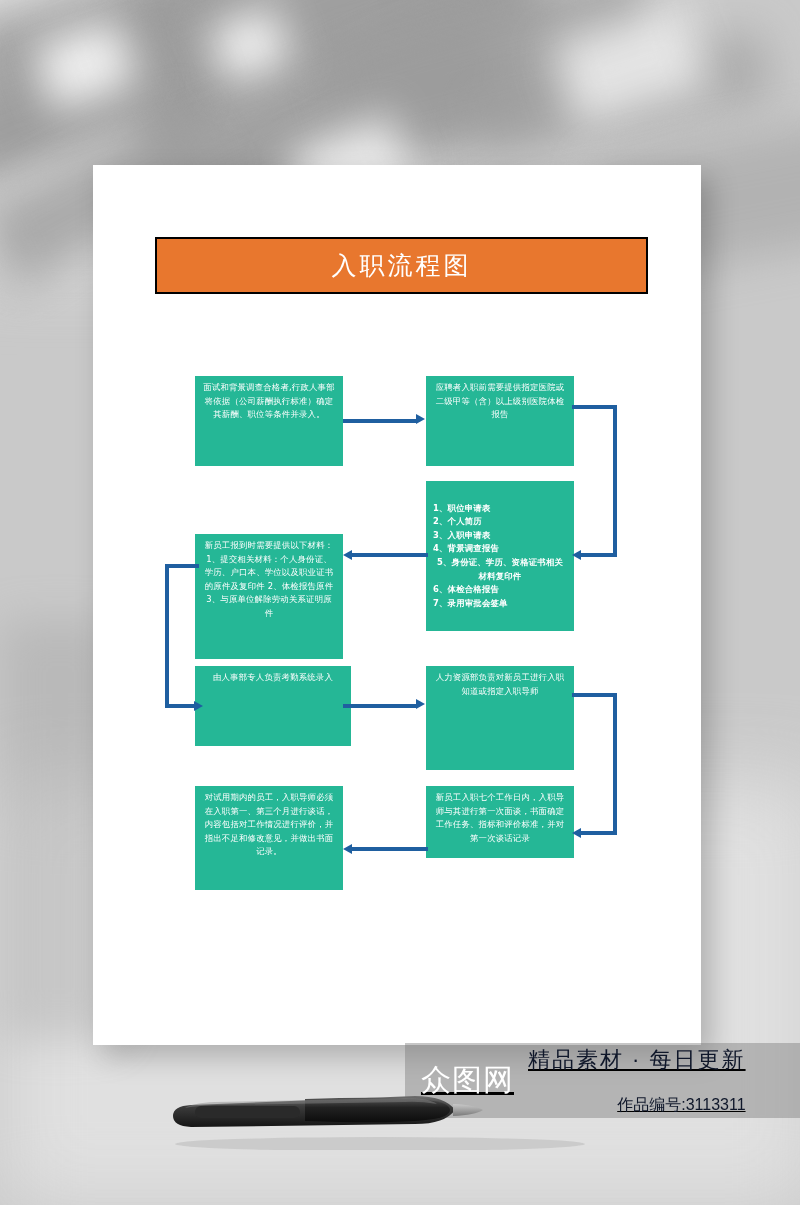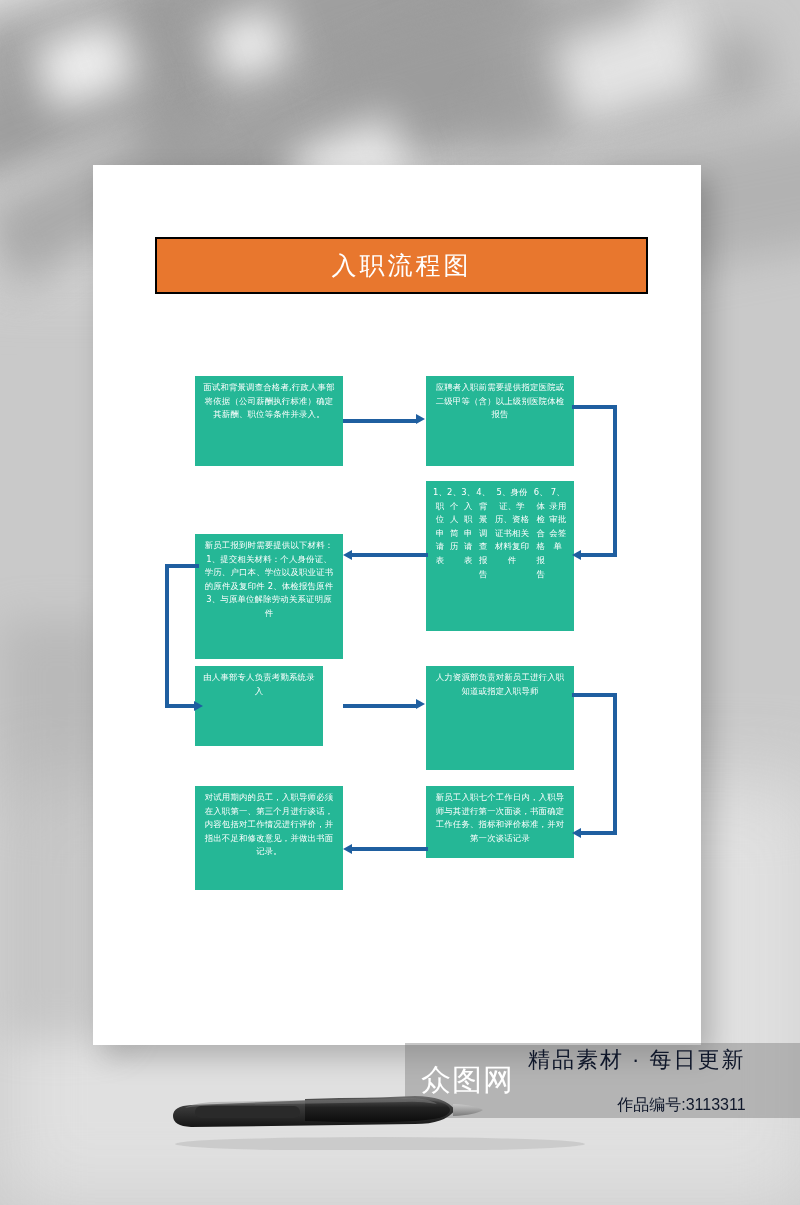--- a/index.html
+++ b/index.html
@@ -42,21 +42,21 @@
   .conn{position:absolute;background:#1f5fa0;}
   .ahead{position:absolute;width:0;height:0;}
   .ahead.right{border-top:5px solid transparent;border-bottom:5px solid transparent;border-left:9px solid #1f5fa0;}
   .ahead.left{border-top:5px solid transparent;border-bottom:5px solid transparent;border-right:9px solid #1f5fa0;}
   
   #watermark{
     position:absolute;left:405px;top:1043px;width:395px;height:75px;
     background:rgba(120,120,120,.42);
     display:flex;align-items:center;
   }
-  #wm-inner{display:flex;align-items:center;padding-left:14px;width:100%;box-sizing:border-box;}
+  #wm-inner{display:flex;align-items:center;padding-left:14px;width:100%;box-sizing:border-box;text-decoration:underline;}
   #wm-logo{
     color:#fff;font-size:30px;letter-spacing:1px;border:2px solid transparent;
     font-family:"DejaVu Sans","Liberation Sans",sans-serif;white-space:nowrap;
   }
   #wm-right{margin-left:12px;color:#0f172a;}
   #wm-title{font-size:22px;letter-spacing:2px;white-space:nowrap;}
   #wm-code{font-size:16px;text-align:right;margin-top:20px;white-space:nowrap;}
   
   #pen{position:absolute;left:165px;top:1090px;width:430px;height:60px;}
 </style>
@@ -95,39 +95,39 @@
     <span>应聘者入职前需要提供指定医院或二级甲等（含）以上级别医院体检报告</span>
   </div>
 
   <div class="conn" style="left:250px;top:254px;width:74px;height:4px;"></div>
   <div class="ahead right" style="left:323px;top:249px;"></div>
 
   <div class="fbox" style="left:102px;top:341px;width:148px;height:125px;margin-top:28px;">
     <span>新员工报到时需要提供以下材料：1、提交相关材料：个人身份证、学历、户口本、学位以及职业证书的原件及复印件 2、体检报告原件 3、与原单位解除劳动关系证明原件</span>
   </div>
 
-  <div class="fbox" style="left:333px;top:316px;width:148px;height:150px;flex-direction:row;justify-content:center;">
+  <div class="fbox" style="left:333px;top:316px;width:148px;height:150px;flex-direction:column;justify-content:center;font-weight:bold;">
     <span>1、职位申请表</span>
     <span>2、个人简历</span>
     <span>3、入职申请表</span>
     <span>4、背景调查报告</span>
     <span>5、身份证、学历、资格证书相关材料复印件</span>
     <span>6、体检合格报告</span>
     <span>7、录用审批会签单</span>
   </div>
 
   <div class="conn" style="left:479px;top:240px;width:45px;height:4px;"></div>
   <div class="conn" style="left:520px;top:240px;width:4px;height:152px;"></div>
   <div class="conn" style="left:488px;top:388px;width:36px;height:4px;"></div>
   <div class="ahead left" style="left:479px;top:385px;"></div>
 
   <div class="conn" style="left:259px;top:388px;width:76px;height:4px;"></div>
   <div class="ahead left" style="left:250px;top:385px;"></div>
 
-  <div class="fbox" style="left:102px;top:501px;width:128px;height:80px;">
+  <div class="fbox" style="left:102px;top:501px;width:156px;height:80px;">
     <span>由人事部专人负责考勤系统录入</span>
   </div>
 
   <div class="fbox" style="left:333px;top:501px;width:148px;height:104px;">
     <span>人力资源部负责对新员工进行入职知道或指定入职导师</span>
   </div>
 
   <div class="conn" style="left:72px;top:399px;width:34px;height:4px;"></div>
   <div class="conn" style="left:72px;top:399px;width:4px;height:144px;"></div>
   <div class="conn" style="left:72px;top:539px;width:32px;height:4px;"></div>

